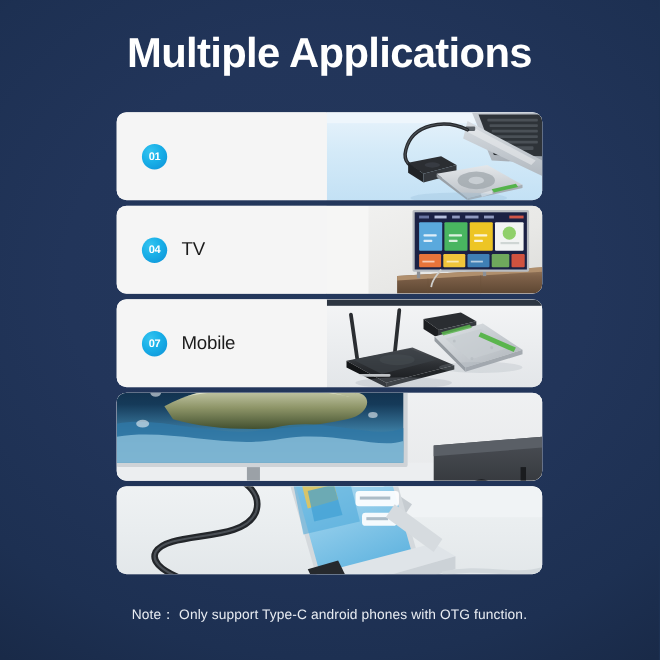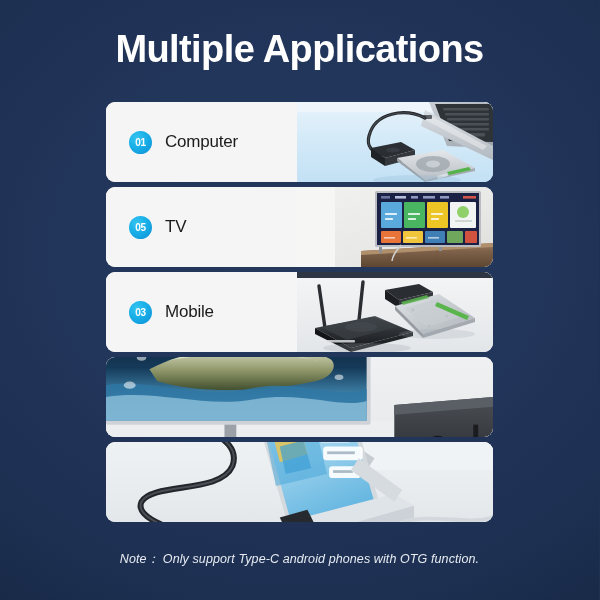--- a/index.html
+++ b/index.html
@@ -111,36 +111,34 @@
   #note {
     position: absolute;
     left: 0;
     right: 0;
     top: 551px;
     text-align: center;
     color: #e8ecf2;
     font-size: 12.5px;
     letter-spacing: 0.1px;
     white-space: nowrap;
-    font-style: italic;
   }
 </style>
 </head>
 <body>
 
 <div id="page">
 
   <div id="title">Multiple Applications</div>
 
   <div id="cards">
 
     <div class="card">
       <div class="card-left">
         <div class="badge">01</div>
-        <div class="card-label">Computer</div>
       </div>
       <div class="card-photo">
         <svg class="photo-svg" viewBox="0 0 196 80" preserveAspectRatio="xMidYMid slice">
           <defs>
             <linearGradient id="c1desk" x1="0" y1="0" x2="0" y2="1">
               <stop offset="0" stop-color="#e8f3fb"></stop>
               <stop offset="0.45" stop-color="#d4eaf8"></stop>
               <stop offset="1" stop-color="#c3e1f5"></stop>
             </linearGradient>
             <linearGradient id="c1lid" x1="0" y1="0" x2="1" y2="1">
@@ -190,21 +188,21 @@
           <path d="M150 70 L172 65 L174 68 L152 73 Z" fill="#54b34a"></path>
           <path d="M140 74 L150 71 L151 74 L141 77 Z" fill="#d8dde2"></path>
 
           <ellipse cx="120" cy="78" rx="44" ry="5" fill="#8fb6d4" opacity="0.28"></ellipse>
         </svg>
       </div>
     </div>
 
     <div class="card">
       <div class="card-left">
-        <div class="badge">05</div>
+        <div class="badge">04</div>
         <div class="card-label">TV</div>
       </div>
       <div class="card-photo">
         <svg class="photo-svg" viewBox="0 0 196 80" preserveAspectRatio="xMidYMid slice">
           <defs>
             <linearGradient id="c2wall" x1="0" y1="0" x2="1" y2="1">
               <stop offset="0" stop-color="#f2f2f1"></stop>
               <stop offset="0.6" stop-color="#e8e8e6"></stop>
               <stop offset="1" stop-color="#dcdcd9"></stop>
             </linearGradient>
@@ -265,21 +263,21 @@
             <rect x="131" y="50" width="11" height="1.6"></rect>
           </g>
 
           <path d="M104 58 C 100 64, 96 66, 95 74" fill="none" stroke="#cfcfcd" stroke-width="1.6"></path>
         </svg>
       </div>
     </div>
 
     <div class="card">
       <div class="card-left">
-        <div class="badge">03</div>
+        <div class="badge">07</div>
         <div class="card-label">Mobile</div>
       </div>
       <div class="card-photo">
         <svg class="photo-svg" viewBox="0 0 196 80" preserveAspectRatio="xMidYMid slice">
           <defs>
             <linearGradient id="c3bg" x1="0" y1="0" x2="0" y2="1">
               <stop offset="0" stop-color="#f4f5f6"></stop>
               <stop offset="1" stop-color="#e3e6e9"></stop>
             </linearGradient>
             <linearGradient id="c3router" x1="0" y1="0" x2="0" y2="1">

